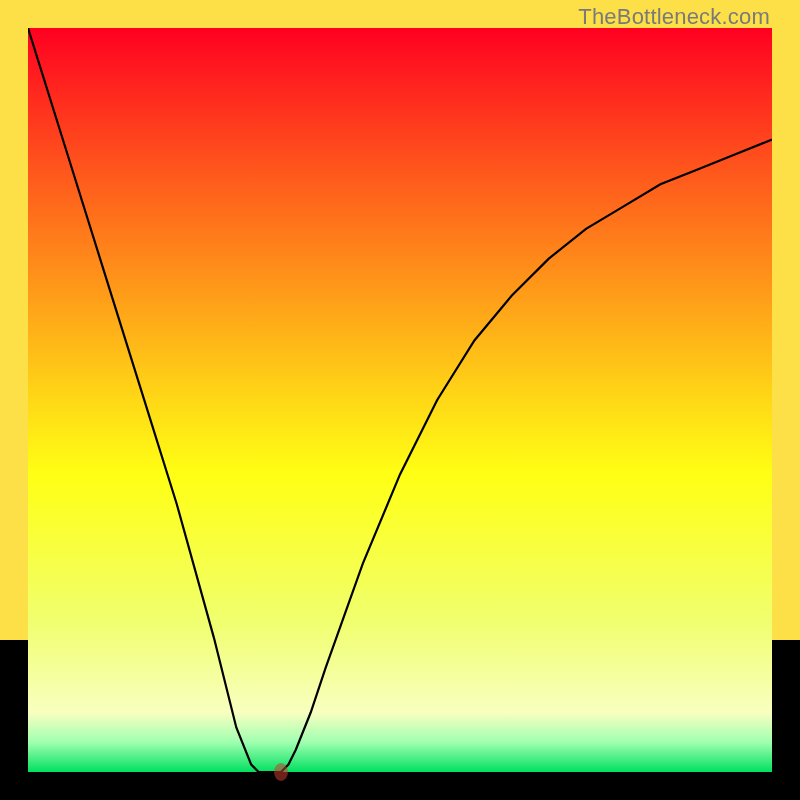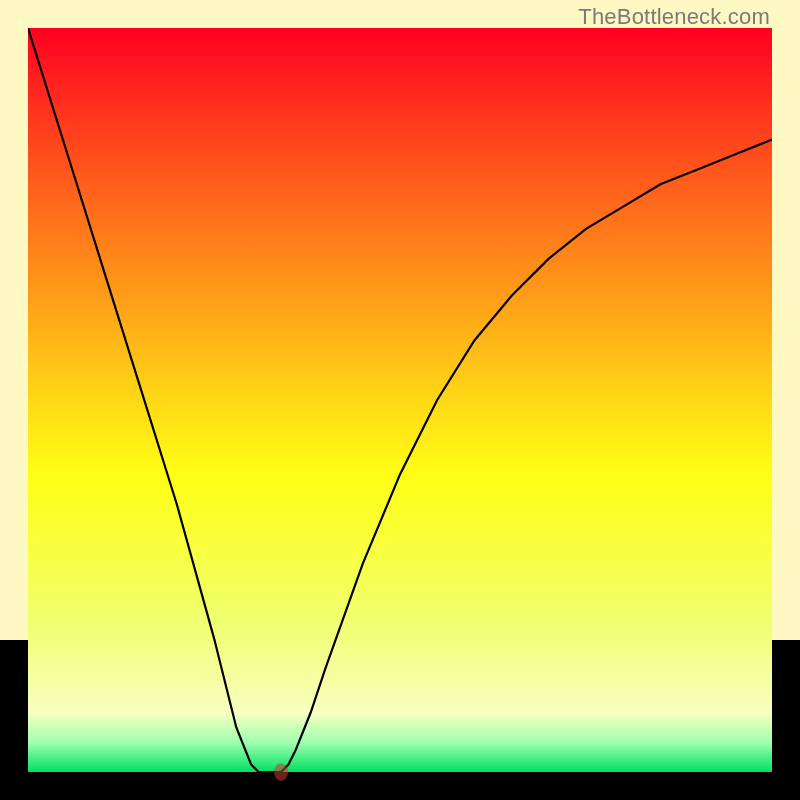--- a/index.html
+++ b/index.html
@@ -1,20 +1,20 @@
 <!DOCTYPE html>
 <html><head>
 <meta charset="utf-8">
 <style>
   * { margin: 0; padding: 0; box-sizing: border-box; }
   html, body { width: 800px; height: 800px; overflow: hidden; background: #000; }
   .frame {
     width: 800px;
     height: 640px;
-    background: #fef9c3;
+    background: #fde047;
     position: relative;
     text-align: center;
   }
   .plot {
     position: absolute;
     left: 28px;
     top: 28px;
     width: 744px;
     height: 744px;
     background: linear-gradient(to bottom,

